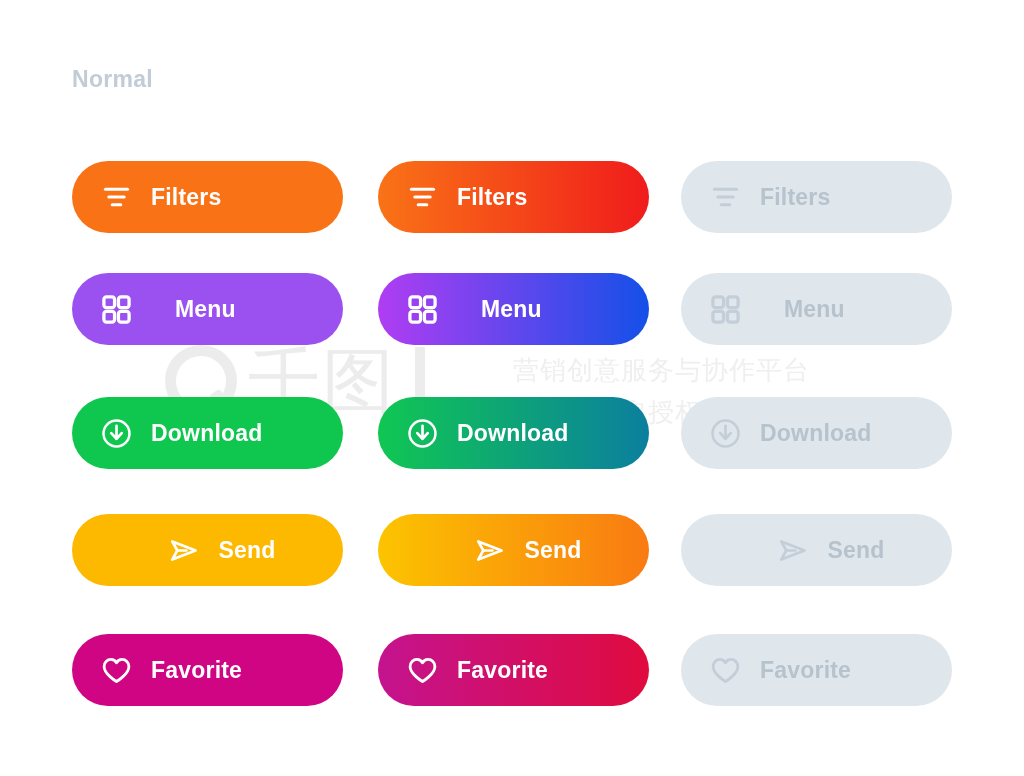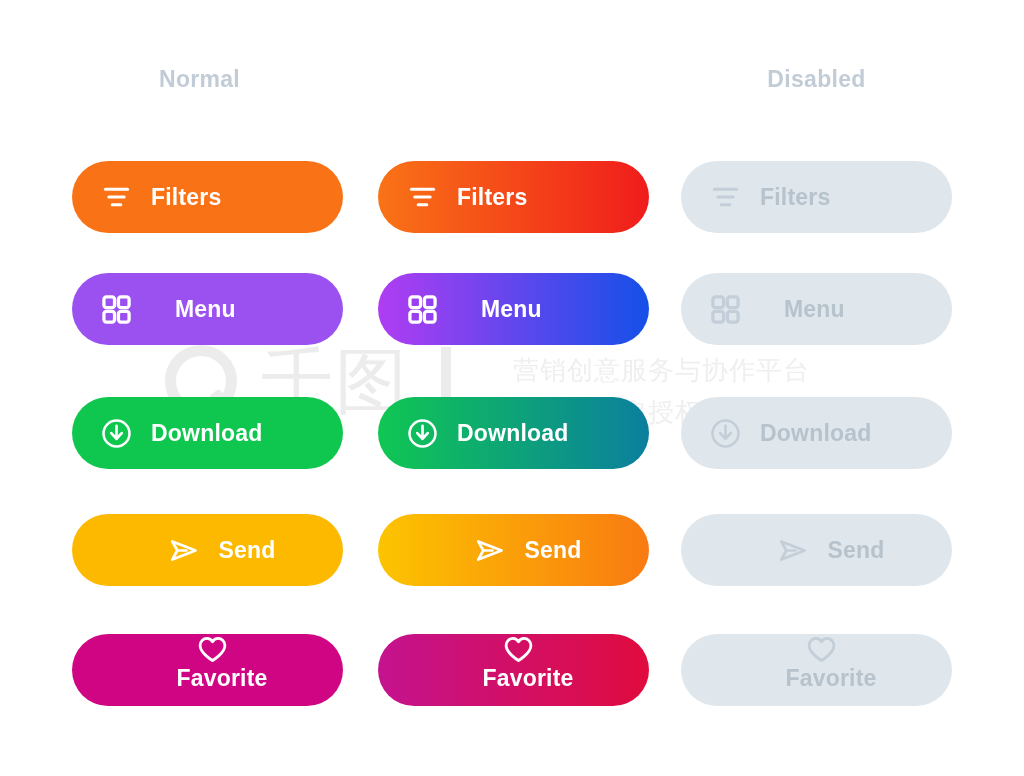--- a/index.html
+++ b/index.html
@@ -30,21 +30,21 @@
     height: 776px;
     pointer-events: none;
     z-index: 0;
   }
   .wm-logo {
     position: absolute;
     left: 165px;
     top: 345px;
     display: flex;
     align-items: flex-end;
-    gap: 24px;
+    gap: 11px;
     opacity: 1;
   }
   .wm-mark {
     width: 72px;
     height: 72px;
     border: 11px solid #ececec;
     border-radius: 50%;
     position: relative;
     box-sizing: border-box;
   }
@@ -106,21 +106,21 @@
     height: 32px;
   }
   .col-header {
     position: absolute;
     font-size: 23px;
     font-weight: bold;
     color: #c2ccd6;
     letter-spacing: 0.3px;
     white-space: nowrap;
   }
-  .col-header.c0 { left: 64px;  width: 271px; text-align: center; }
+  .col-header.c0 { left: 72px;  width: 271px; text-align: left; }
   .col-header.c1 { left: 378px; width: 271px; text-align: center; }
   .col-header.c2 { left: 681px; width: 271px; text-align: center; }
 
   .rows {
     position: absolute;
     top: 0;
     left: 0;
     width: 1024px;
     height: 776px;
   }
@@ -151,21 +151,21 @@
     letter-spacing: 0.2px;
     white-space: nowrap;
   }
   .btn.disabled .lbl { color: #b7c3cc; }
 
   
   .r0 { top: 161px; }
   .r1 { top: 273px; gap: 24px; }
   .r2 { top: 397px; align-items: center; }
   .r3 { top: 514px; justify-content: center; }
-  .r4 { top: 634px; flex-direction: column; }
+  .r4 { top: 634px; }
 
   
   .k0 { left: 72px; }
   .k1 { left: 378px; }
   .k2 { left: 681px; }
 </style>
 </head>
 <body>
 
 <div id="stage">
@@ -177,21 +177,20 @@
       <span class="wm-bar"></span>
     </div>
     <div class="wm-text1">营销创意服务与协作平台</div>
     <div class="wm-text2">商用请获取授权</div>
   </div>
 
   <div class="grid">
 
     <div class="headers">
       <div class="col-header c0">Normal</div>
-      <div class="col-header c2">Disabled</div>
     </div>
 
     <div class="rows" id="rows">
         <div class="btn r0 k0" style="background: rgb(249, 115, 22);">
           <svg viewBox="0 0 32 32" class="ico">
             <rect x="3" y="5.9" width="26" height="3.2" rx="1.6" fill="#ffffff"></rect>
             <rect x="6.5" y="13.9" width="19" height="3.2" rx="1.6" fill="#ffffff"></rect>
             <rect x="10" y="21.9" width="12" height="3.2" rx="1.6" fill="#ffffff"></rect>
           </svg>
           <span class="lbl">Filters</span>

